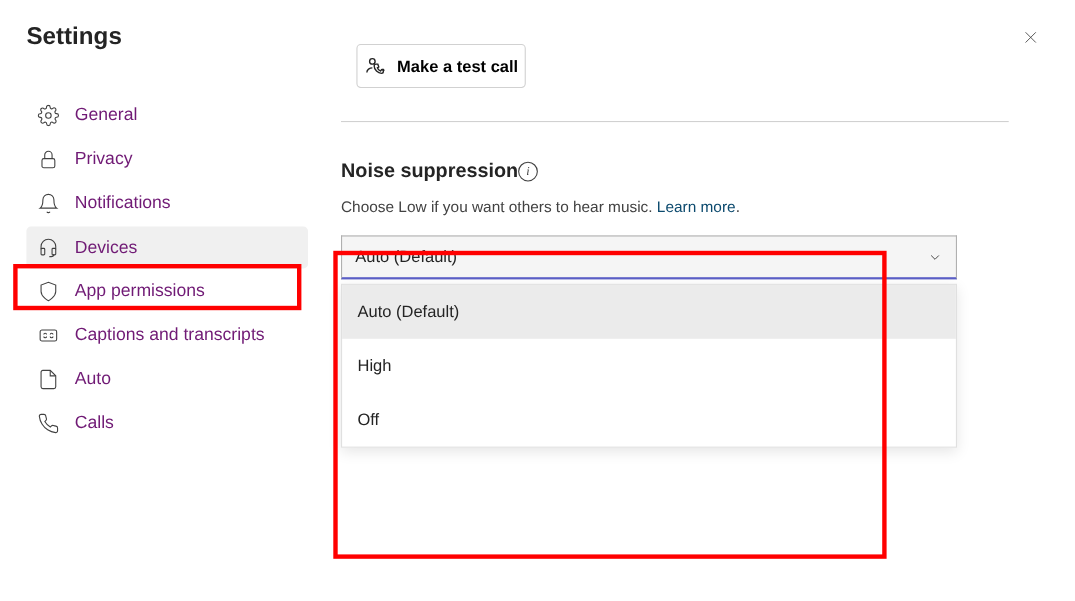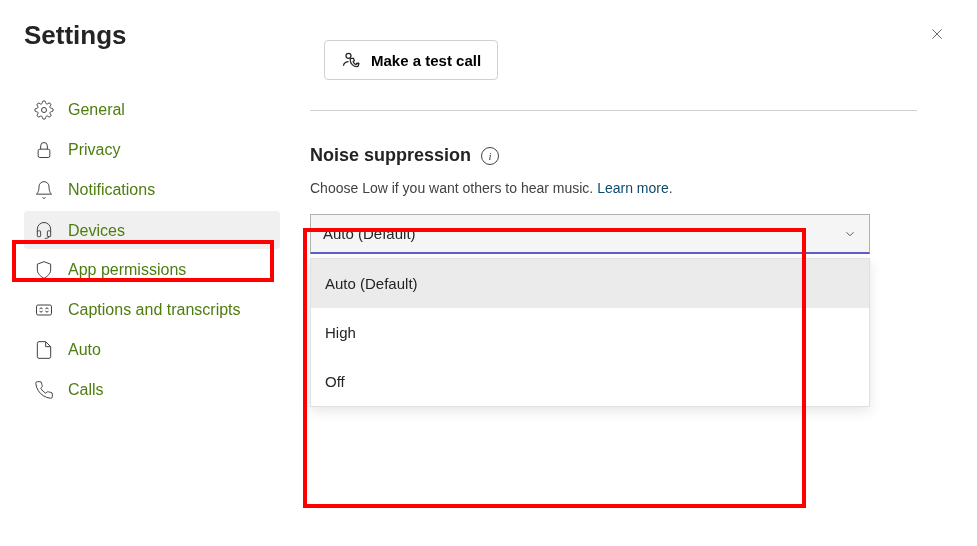--- a/index.html
+++ b/index.html
@@ -14,32 +14,32 @@
     }
     .container {
       display: flex;
       height: 100%;
     }
     .sidebar {
       width: 280px;
       padding: 20px 0 20px 24px;
     }
     .sidebar-title {
-      font-size: 26px;
+      font-size: 22px;
       font-weight: 600;
       margin-bottom: 40px;
       color: #242424;
     }
     .sidebar-item {
       display: flex;
       align-items: center;
       gap: 14px;
       padding: 9px 10px;
       font-size: 16px;
-      color: #4d7c0f;
+      color: #701a75;
       cursor: pointer;
       border-radius: 4px;
       margin-bottom: 2px;
     }
     .sidebar-item.active {
       background: #f0f0f0;
       align-items: flex-end;
     }
     .sidebar-item .icon {
       width: 20px;
@@ -60,21 +60,21 @@
       flex: 1;
       padding: 40px 60px 20px 30px;
       position: relative;
     }
     .test-call-btn {
       display: inline-flex;
       align-items: center;
       gap: 10px;
       border: 1px solid #d1d1d1;
       background: #fff;
-      padding: 9px 16px;
+      padding: 9px 6px;
       font-size: 15px;
       font-weight: 600;
       border-radius: 4px;
       cursor: pointer;
       margin-left: 14px;
       margin-bottom: 30px;
       justify-content: space-between;
     }
     .test-call-btn svg {
       width: 20px;
@@ -84,21 +84,20 @@
       stroke-width: 1.5;
     }
     .divider {
       border: none;
       border-top: 1px solid #d1d1d1;
       margin-bottom: 34px;
     }
     .section-header {
       display: flex;
       align-items: center;
-      gap: 10px;
       margin-bottom: 14px;
     }
     .section-title {
       font-size: 18px;
       font-weight: 700;
     }
     .info-icon {
       width: 18px;
       height: 18px;
       border: 1.2px solid #424242;

